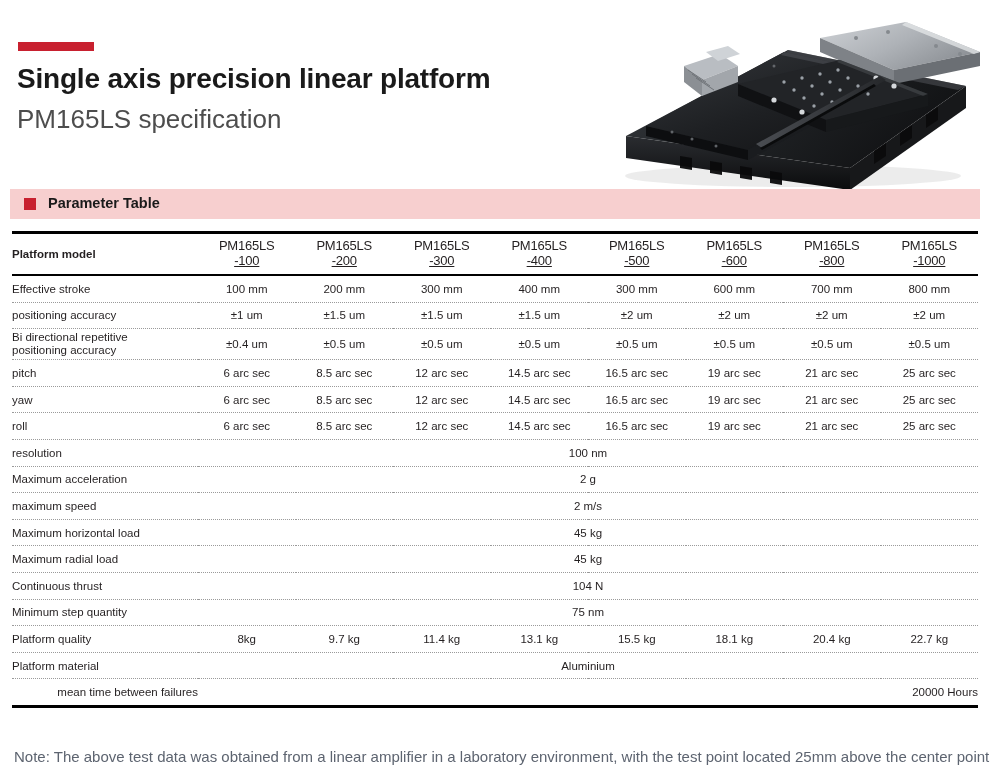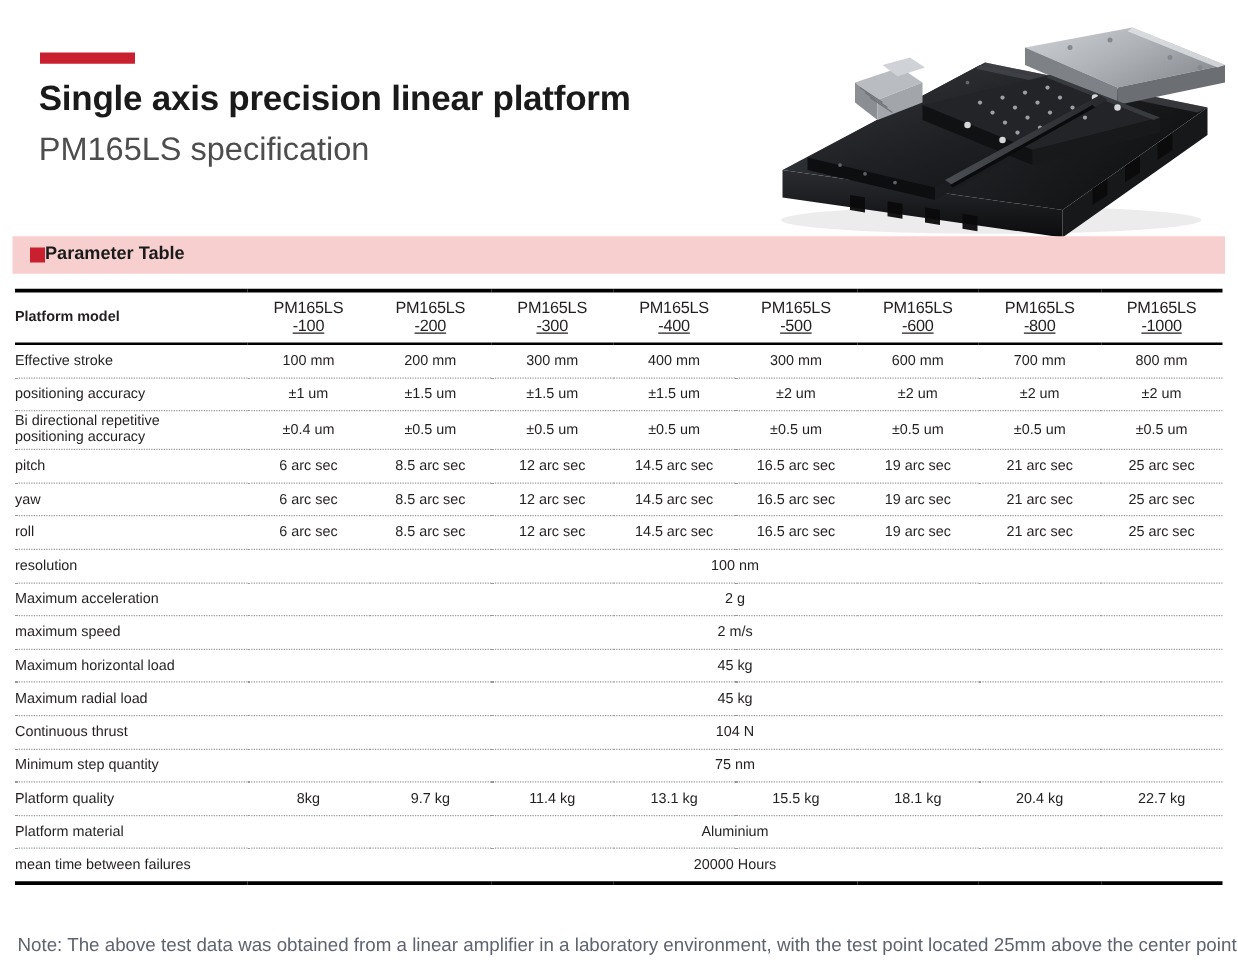--- a/index.html
+++ b/index.html
@@ -15,21 +15,20 @@
     overflow: hidden;
     position: relative;
   }
 
   
   #header-block {
     position: absolute;
     left: 0; top: 0;
     width: 808px;
     height: 180px;
-    margin-left: 14px;
   }
   #accent-bar {
     position: absolute;
     left: 18px; top: 42px;
     width: 76px; height: 9px;
     background: #c8202f;
   }
   #title-main {
     position: absolute;
     left: 17px; top: 63px;
@@ -65,21 +64,21 @@
     background: #f7cfcf;
   }
   #section-bullet {
     position: absolute;
     left: 24px; top: 198px;
     width: 12px; height: 12px;
     background: #c8202f;
   }
   #section-title {
     position: absolute;
-    left: 36px; top: 195px;
+    left: 48px; top: 195px;
     font-size: 14.5px;
     font-weight: bold;
     color: #1a1a1a;
   }
 
   
   #spec-table {
     position: absolute;
     left: 12px; top: 231px;
     width: 966px;
@@ -123,20 +122,21 @@
   .modelhead .m2 { display: block; text-decoration: underline; }
 
   
   .drow td {
     border-bottom: 1px dotted #9a9a9a;
     height: 25.6px;
   }
   .drow.tall td { height: 30px; }
   .drow.last td {
     border-bottom: 3px solid #000000;
+    text-align: right;
   }
   .lbl2 { line-height: 1.18; }
 
   
   .merged {
     text-align: center;
     color: #231f20;
     font-size: 11.5px;
   }
 

